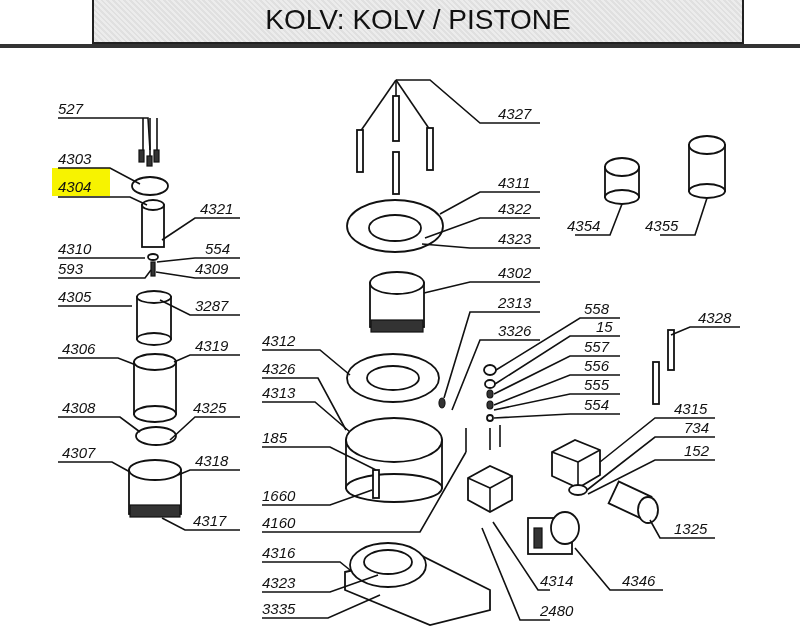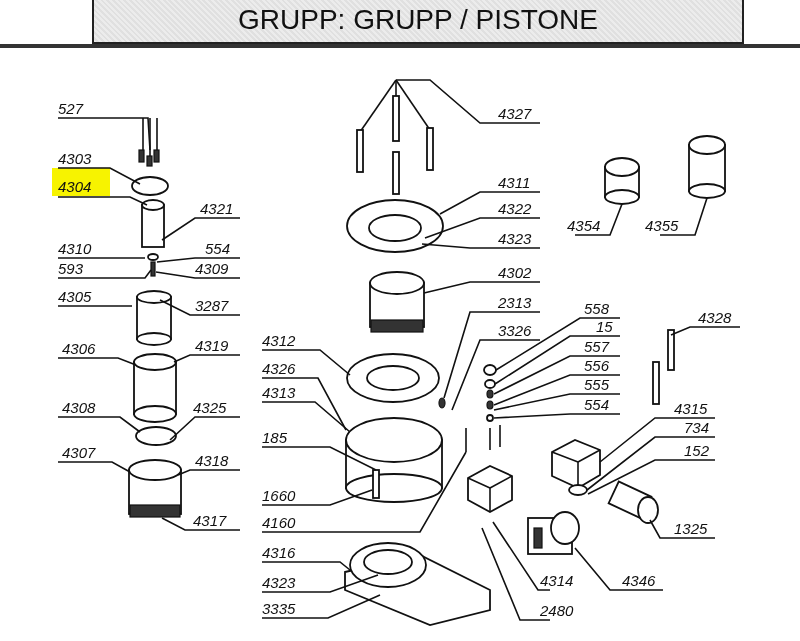--- a/index.html
+++ b/index.html
@@ -19,21 +19,21 @@
   .lbl { font-family: "Liberation Sans", sans-serif; font-style: italic; font-size: 15px; fill: #111; }
   .hl { fill: #f7f300; }
   .ln { stroke: #111; stroke-width: 1.6; fill: none; }
   .part { stroke: #111; stroke-width: 1.8; fill: #fff; }
   .dark { fill: #333; stroke: #111; stroke-width: 1.2; }
 </style>
 </head>
 <body>
 
 <div class="header-box">
-  <div class="header-title">GRUPP: GRUPP / PISTONE</div>
+  <div class="header-title">KOLV: KOLV / PISTONE</div>
 </div>
 <div class="header-rule"></div>
 
 <svg class="diagram" width="800" height="641" viewBox="0 0 800 641">
 
   <rect class="hl" x="52" y="168" width="58" height="28" fill="#f7f300"></rect>
 
   <g>
     <line class="ln" x1="143" y1="118" x2="143" y2="152"></line>
     <line class="ln" x1="150" y1="118" x2="150" y2="158"></line>

